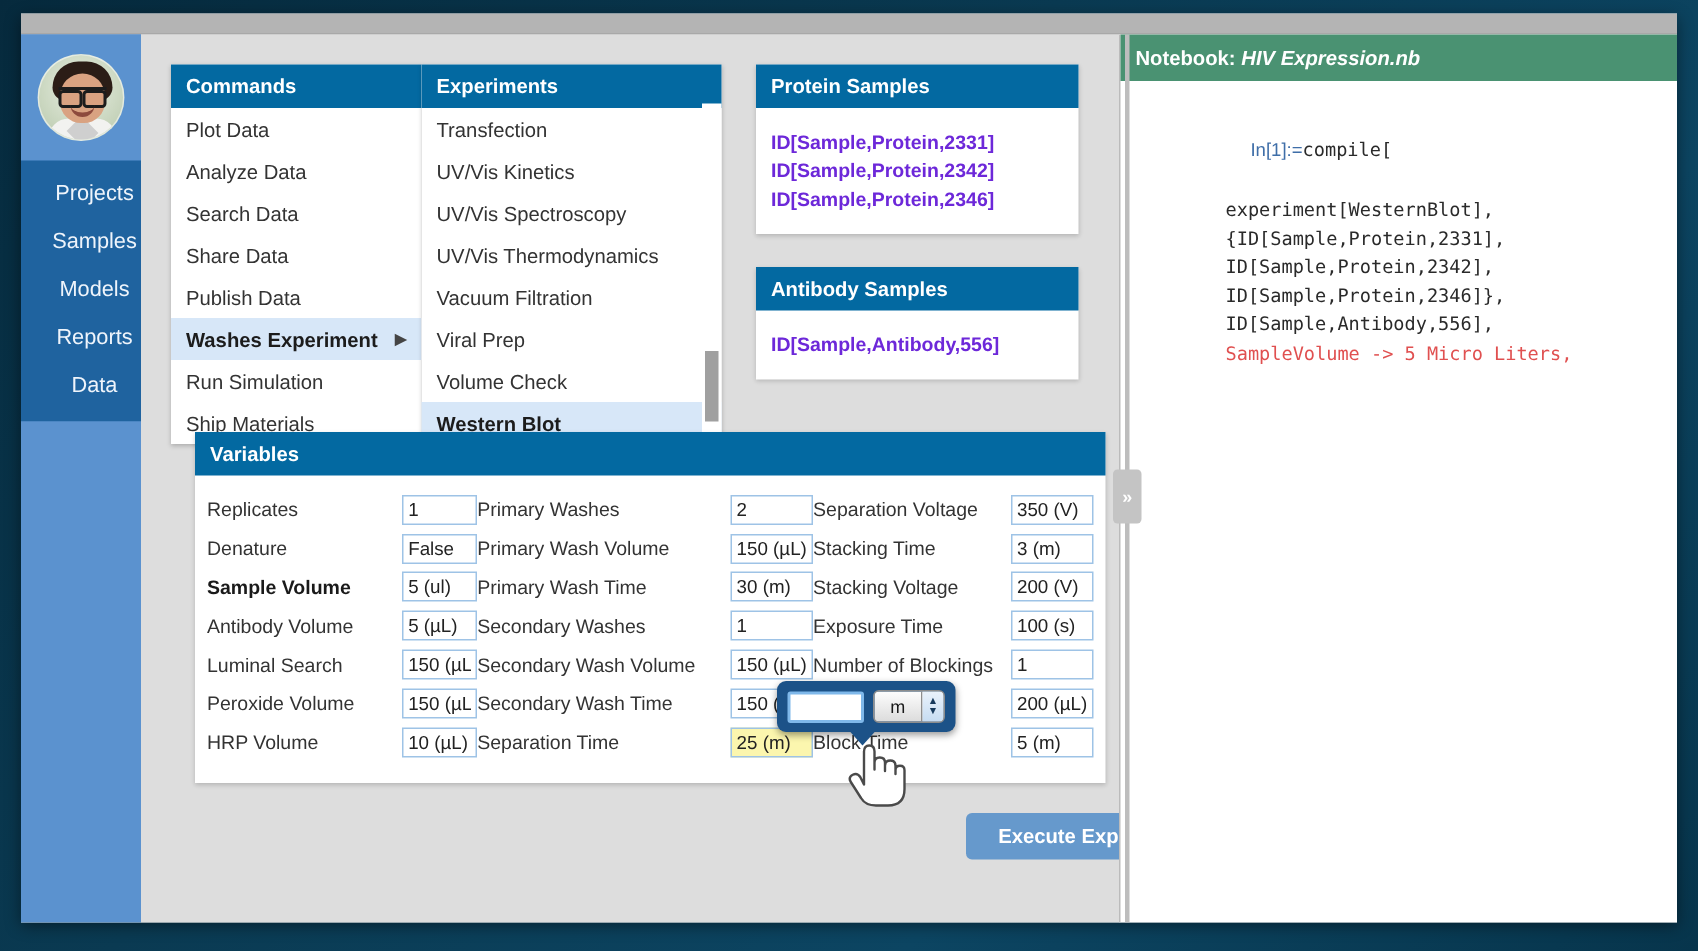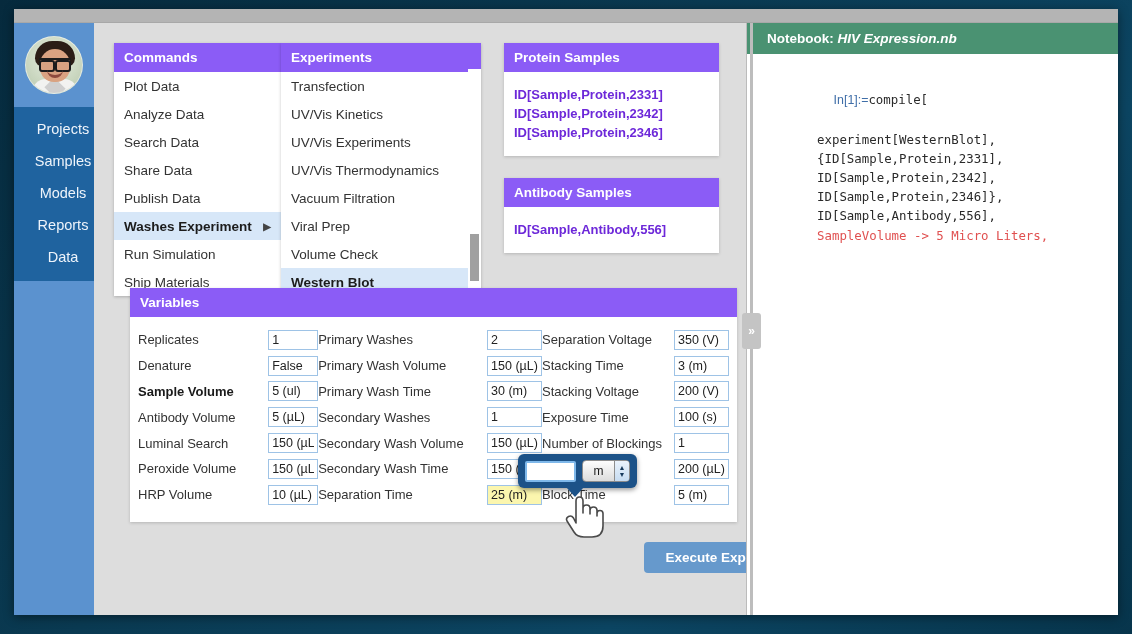--- a/index.html
+++ b/index.html
@@ -103,21 +103,21 @@
     flex: 1 1 auto;
     background: #dddddd;
     position: relative;
   }
 
   
   #menus {
     position: absolute; left: 20px; top: 20px;
   }
   .panel-header {
-    background: #8b5cf6;
+    background: #0369a1;
     color: #ffffff;
     font-weight: bold;
     font-size: 13.5px;
     padding: 7px 10px;
   }
   .menu-col {
     position: absolute;
     top: 0;
     background: #ffffff;
     box-shadow: 0 1px 3px rgba(0,0,0,.22);
@@ -252,21 +252,21 @@
   #notebook {
     flex: 0 0 372px;
     background: #ffffff;
     border-left: 1px solid #bbbbbb;
     position: relative;
   }
   #notebook-header {
     background: #4a9272;
     color: #ffffff;
     font-size: 13.5px;
-    padding: 8px 20px;
+    padding: 8px 10px;
   }
   #notebook-header .nb-label { font-weight: bold; }
   #notebook-header .nb-file { font-style: italic; font-weight: bold; }
   #notebook-body {
     padding: 17px 12px;
     font-family: "DejaVu Sans Mono", monospace;
     font-size: 12.4px;
     line-height: 19.2px;
     color: #2a2a2a;
   }
@@ -419,21 +419,21 @@
 
         <div class="menu-col" id="experiments-col">
           <div class="panel-header">Experiments</div>
           <div class="menu-item">
             <span>Transfection</span>
           </div>
           <div class="menu-item">
             <span>UV/Vis Kinetics</span>
           </div>
           <div class="menu-item">
-            <span>UV/Vis Experiments</span>
+            <span>UV/Vis Spectroscopy</span>
           </div>
           <div class="menu-item">
             <span>UV/Vis Thermodynamics</span>
           </div>
           <div class="menu-item">
             <span>Vacuum Filtration</span>
           </div>
           <div class="menu-item">
             <span>Viral Prep</span>
           </div>

